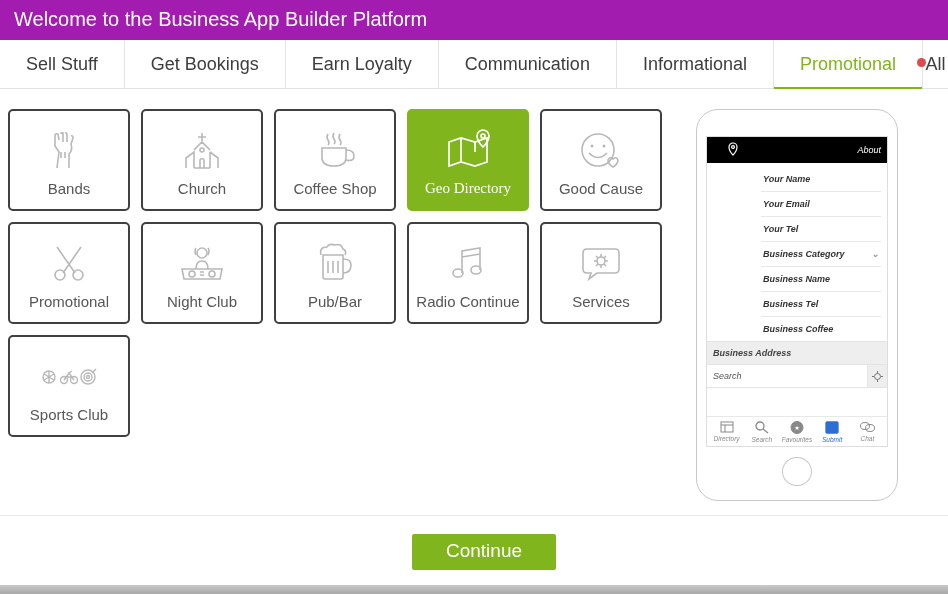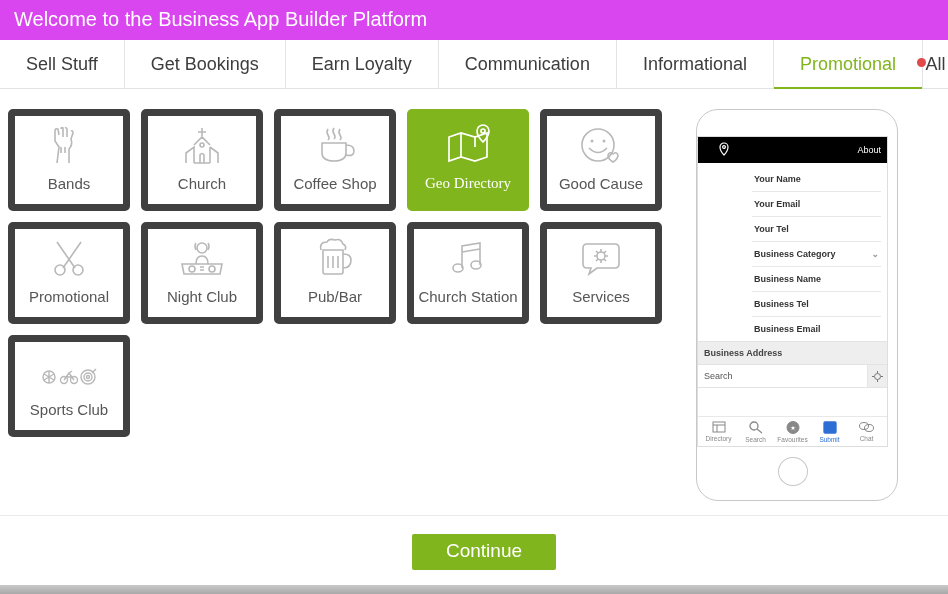--- a/index.html
+++ b/index.html
@@ -6,21 +6,21 @@
   body {
     font-family: -apple-system, "Helvetica Neue", Arial, sans-serif;
     width: 948px;
     height: 594px;
     background: #fff;
     color: #444;
     overflow: hidden;
     position: relative;
   }
   .titlebar {
-    background: #d946ef;
+    background: #a21caf;
     color: #fff;
     font-size: 20px;
     font-weight: 400;
     padding: 7px 14px 9px 14px;
     height: 40px;
     display: flex;
     align-items: center;
   }
   .tabs {
     display: flex;
@@ -63,21 +63,21 @@
     padding: 20px 10px 0 8px;
     gap: 34px;
   }
   .tiles {
     display: grid;
     grid-template-columns: repeat(5, 122px);
     grid-auto-rows: 102px;
     gap: 11px 11px;
   }
   .tile {
-    border: 7px solid #404040;
+    border: 2px solid #404040;
     border-radius: 5px;
     display: flex;
     flex-direction: column;
     align-items: center;
     justify-content: flex-end;
     padding: 20px 4px 12px 4px;
     cursor: pointer;
     color: #565656;
     font-size: 15px;
     row-gap: 10px;
@@ -97,25 +97,26 @@
     font-family:Liberation Serif, serif;
   }
   .tile svg { display:block; }
   .tile:not(.active) svg { stroke:#b8b8b8; }
   .tile.active svg { stroke:#fff; }
   .phone-wrap { flex-shrink:0; width:210px; }
   .phone {
     width:202px; height:392px;
     border:1px solid #c8c8c8;
     border-radius:22px;
-    padding:26px 9px 14px 0;
+    padding:26px 9px 14px 9px;
     display:flex;
     flex-direction:column;
     align-items:center;
     background:#fff;
+    font-style:italic;
   }
   .phone-screen {
     border:1px solid #ddd;
     width:100%;
     height:318px;
     display:flex;
     flex-direction:column;
     background:#fff;
     font-size:10px;
     color:#333;
@@ -325,21 +326,21 @@
 
     <div class="tile">
       <div class="icon-wrap">
         <svg width="44" height="40" viewBox="0 0 44 40" fill="none" stroke-width="1.6">
           <path d="M16 30 L16 8 L34 5 L34 27"></path>
           <path d="M16 14 L34 11"></path>
           <ellipse cx="12" cy="30" rx="5" ry="4"></ellipse>
           <ellipse cx="30" cy="27" rx="5" ry="4"></ellipse>
         </svg>
       </div>
-      <span>Church Station</span>
+      <span>Radio Continue</span>
     </div>
 
     <div class="tile">
       <div class="icon-wrap">
         <svg width="48" height="38" viewBox="0 0 48 38" fill="none" stroke-width="1.6">
           <path d="M6 8 Q6 4 10 4 L38 4 Q42 4 42 8 L42 24 Q42 28 38 28 L20 28 L12 34 L14 28 L10 28 Q6 28 6 24 Z"></path>
           <circle cx="24" cy="16" r="4"></circle>
           <path d="M24 9 L24 12 M24 20 L24 23 M17 16 L20 16 M28 16 L31 16 M19 11 L21 13 M27 19 L29 21 M29 11 L27 13 M21 19 L19 21"></path>
         </svg>
       </div>
@@ -394,21 +395,21 @@
             <span>Business Category</span>
             <span class="chev">⌄</span>
           </div>
           <div class="phone-row">
               <span>Business Name</span>
             </div>
           <div class="phone-row">
               <span>Business Tel</span>
             </div>
           <div class="phone-row" style="border-bottom:none">
-              <span>Business Email</span>
+              <span>Business Coffee</span>
             </div>
         </div>
 
         <div class="phone-section-hdr">Business Address</div>
         <div class="phone-search-row">
           <div class="s-text">Search</div>
           <div class="s-btn">
             <svg width="11" height="11" viewBox="0 0 11 11" fill="none" stroke="#777" stroke-width="1">
               <circle cx="5.5" cy="5.5" r="3"></circle>
                 <path d="M5.5 0 L5.5 2 M5.5 9 L5.5 11 M0 5.5 L2 5.5 M9 5.5 L11 5.5"></path>

